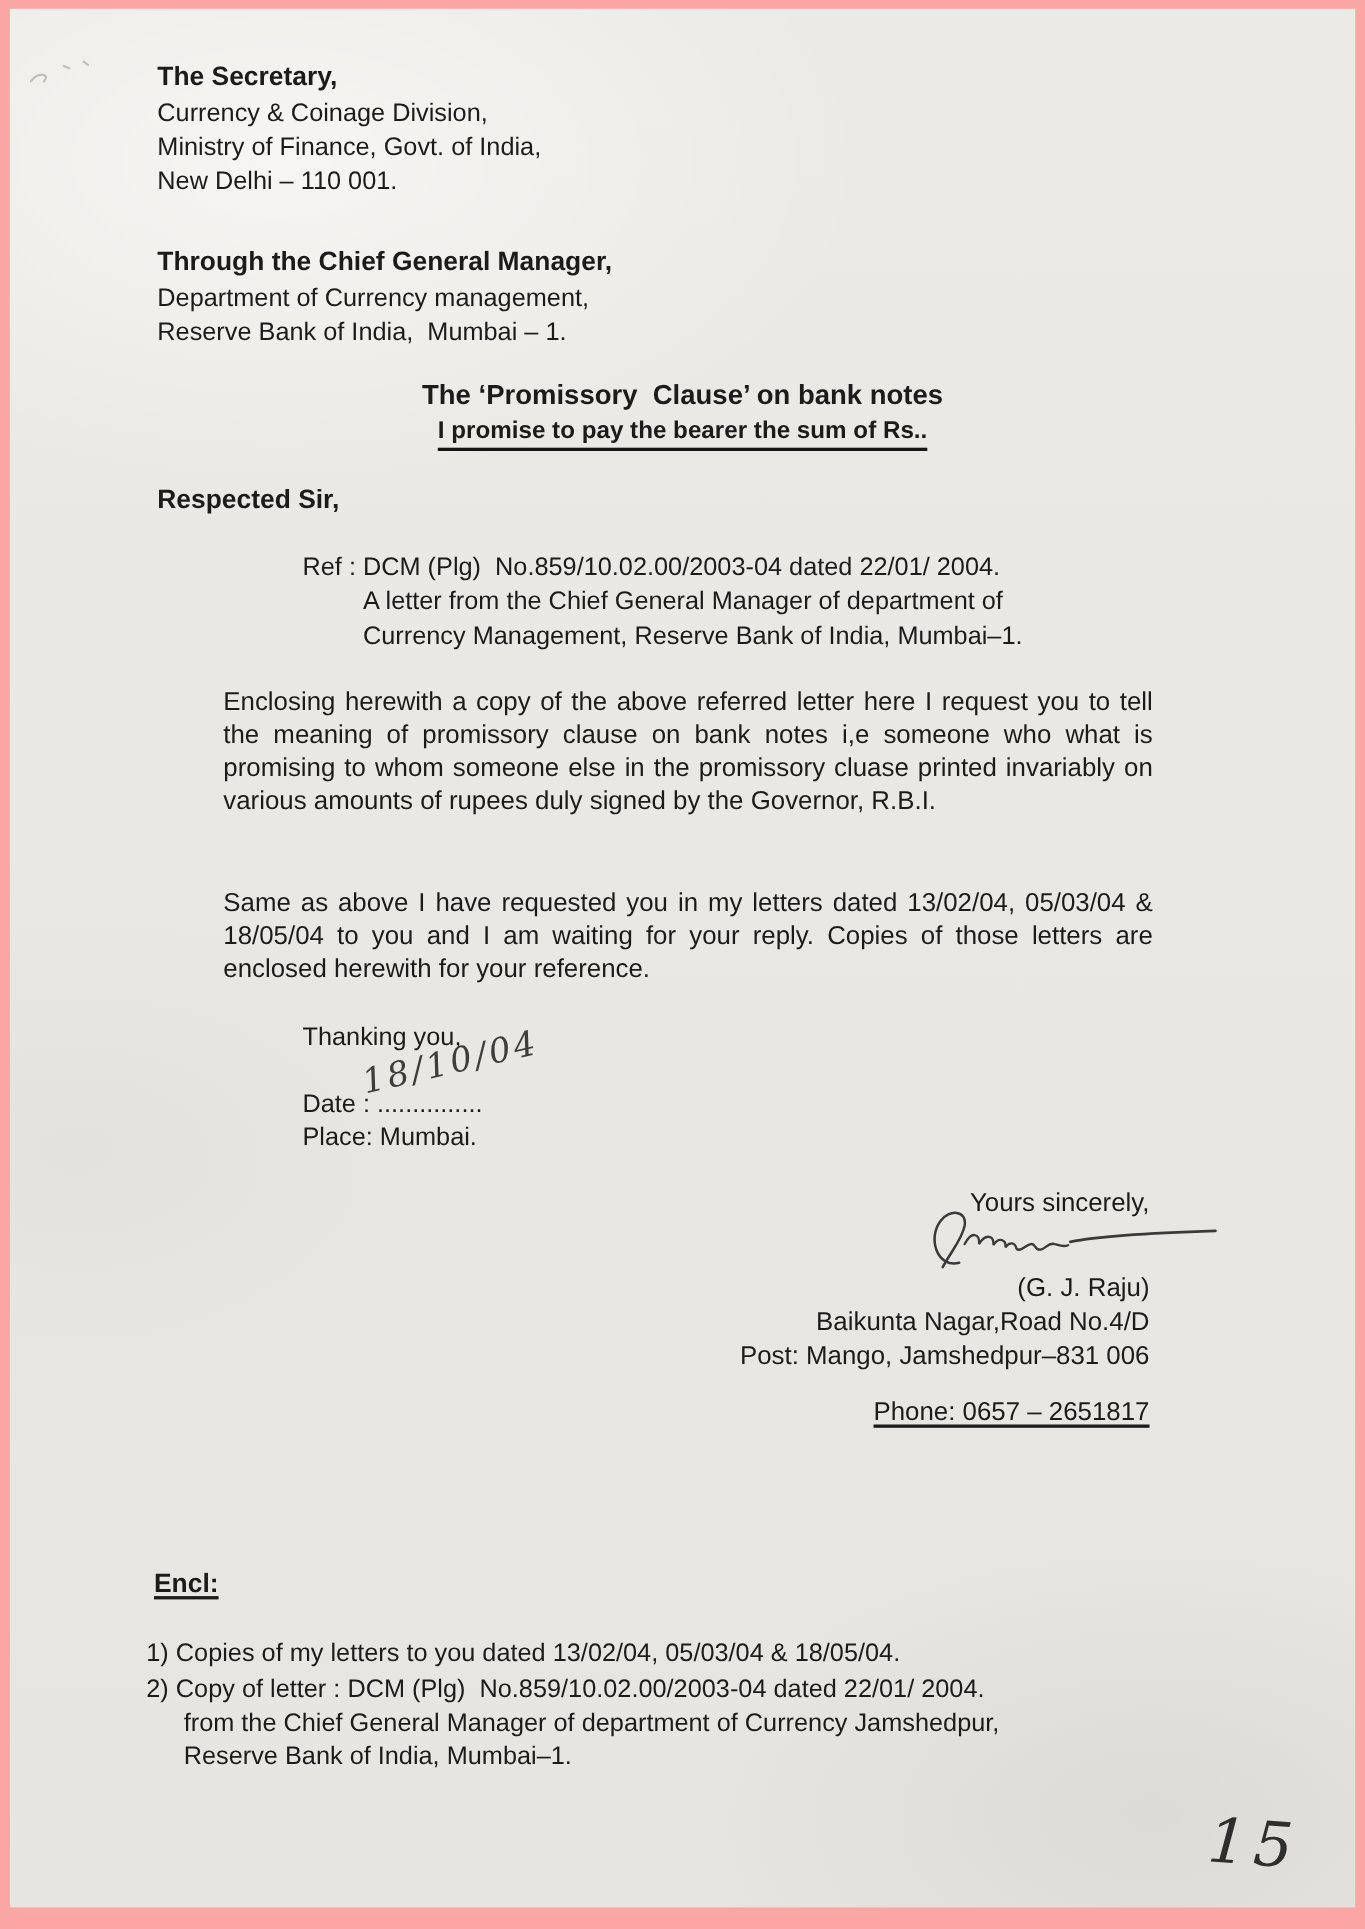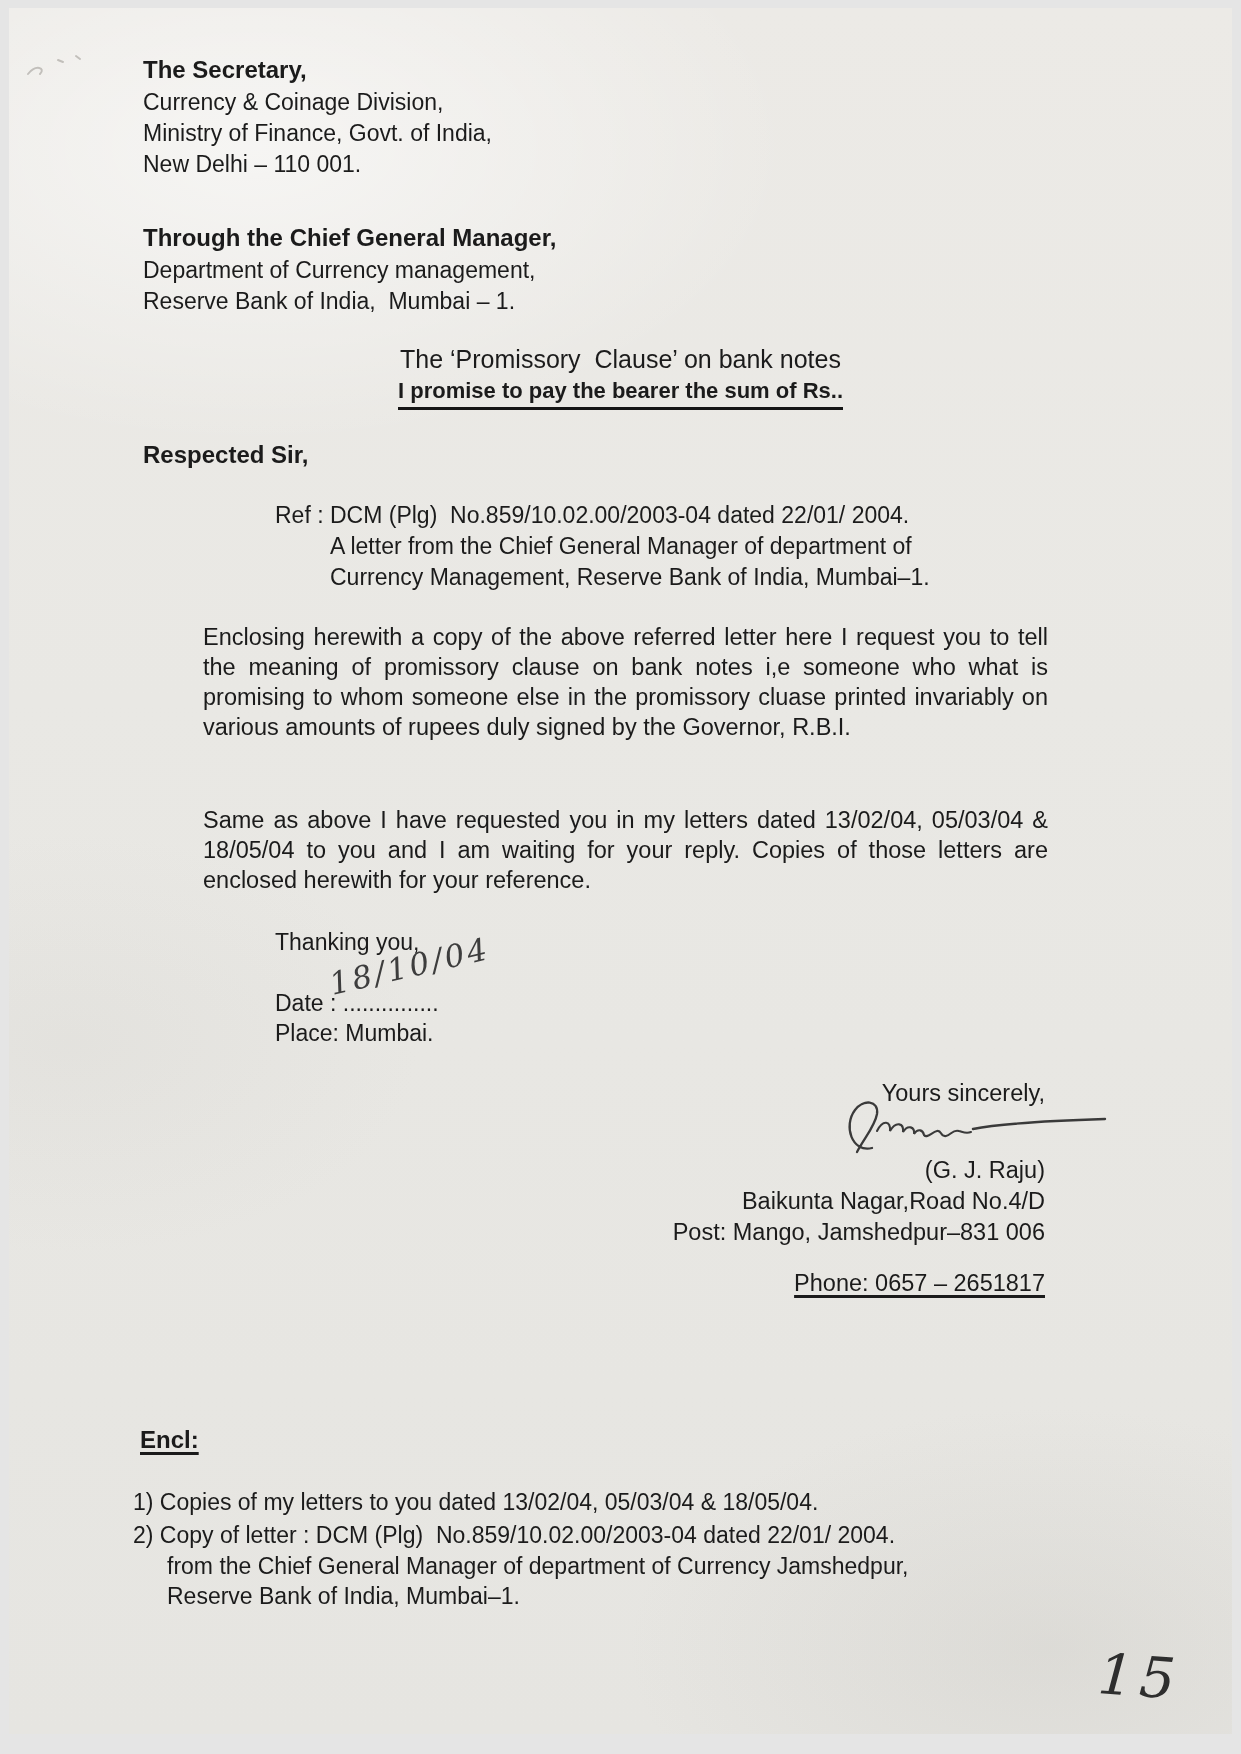--- a/index.html
+++ b/index.html
@@ -1,28 +1,28 @@
 <!DOCTYPE html>
 <html><head>
 <meta charset="utf-8">
 <style>
   html,body{margin:0;padding:0;background:#ffffff;}
-  .scan{position:relative;width:1241px;height:1754px;background:#e5e5e5;overflow:hidden;
+  .scan{position:relative;width:1241px;height:1754px;background:#fca5a5;overflow:hidden;
         font-family:"Liberation Sans",sans-serif;color:#1b1b1b;}
   .paper{position:absolute;left:9px;top:8px;right:9px;bottom:20px;
          background:
            radial-gradient(ellipse 900px 500px at 20% 8%, rgba(255,255,255,.55), rgba(255,255,255,0) 60%),
            radial-gradient(ellipse 700px 400px at 85% 95%, rgba(190,188,182,.25), rgba(190,188,182,0) 60%),
            radial-gradient(ellipse 500px 300px at 5% 60%, rgba(205,203,198,.18), rgba(205,203,198,0) 70%),
            linear-gradient(180deg,#eceae6 0%,#e9e8e4 40%,#e6e5e1 100%);}
   .txt{position:absolute;font-size:23px;line-height:30px;white-space:nowrap;}
   .bold{font-weight:700;font-size:24px;}
   .keep-spaces{white-space:pre;}
   .blk-subject{left:0;top:344px;width:1241px;text-align:center;}
-  .subject-l1{font-weight:400;font-size:25px;white-space:pre;}
+  .subject-l1{font-weight:700;font-size:25px;white-space:pre;}
   .subject-l2{font-weight:700;font-size:22px;display:inline-block;border-bottom:3px solid #151515;
               padding-bottom:1px;margin-top:2px;}
   .para{position:absolute;left:203px;width:845px;font-size:23.5px;line-height:30px;
         text-align:justify;text-align-last:left;white-space:normal;}
   .right-line{position:absolute;left:545px;width:500px;text-align:right;font-size:23.5px;line-height:30px;white-space:nowrap;}
   .underline{text-decoration:underline;text-decoration-thickness:2.5px;text-underline-offset:4px;margin-top:20px;}
   .hand{font-family:"DejaVu Serif",serif;font-style:italic;color:#3d3d3d;}
   .hand-date{position:absolute;left:328px;top:948px;font-size:31px;transform:rotate(-13deg);
              letter-spacing:3px;font-weight:400;}
   .page-num{position:absolute;left:1098px;top:1644px;font-size:56px;transform:rotate(4deg);

